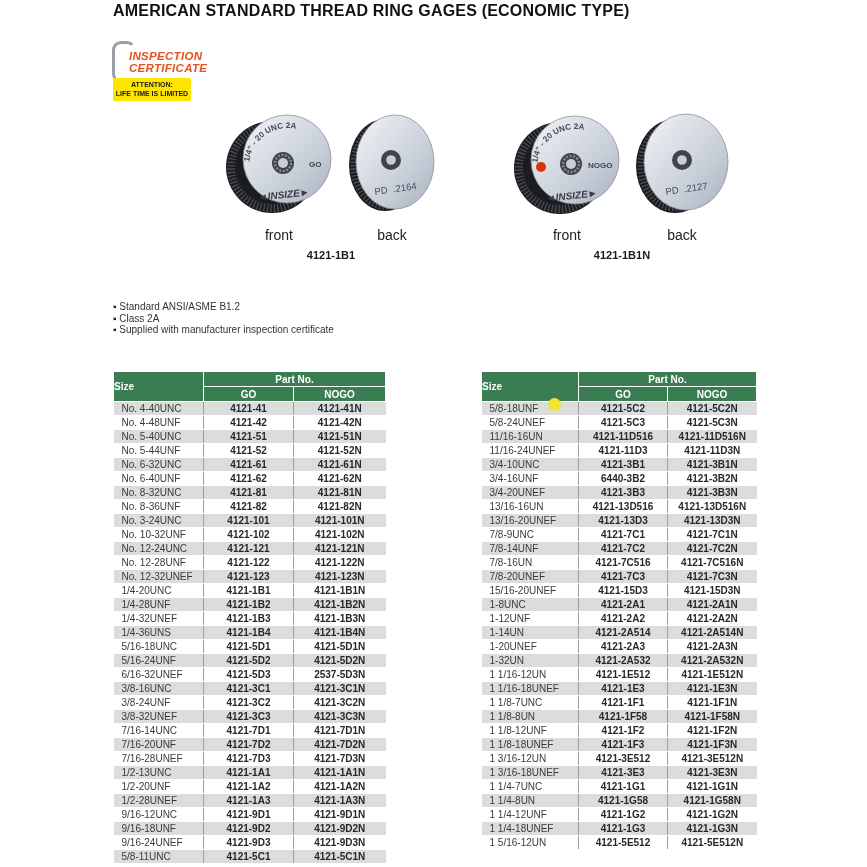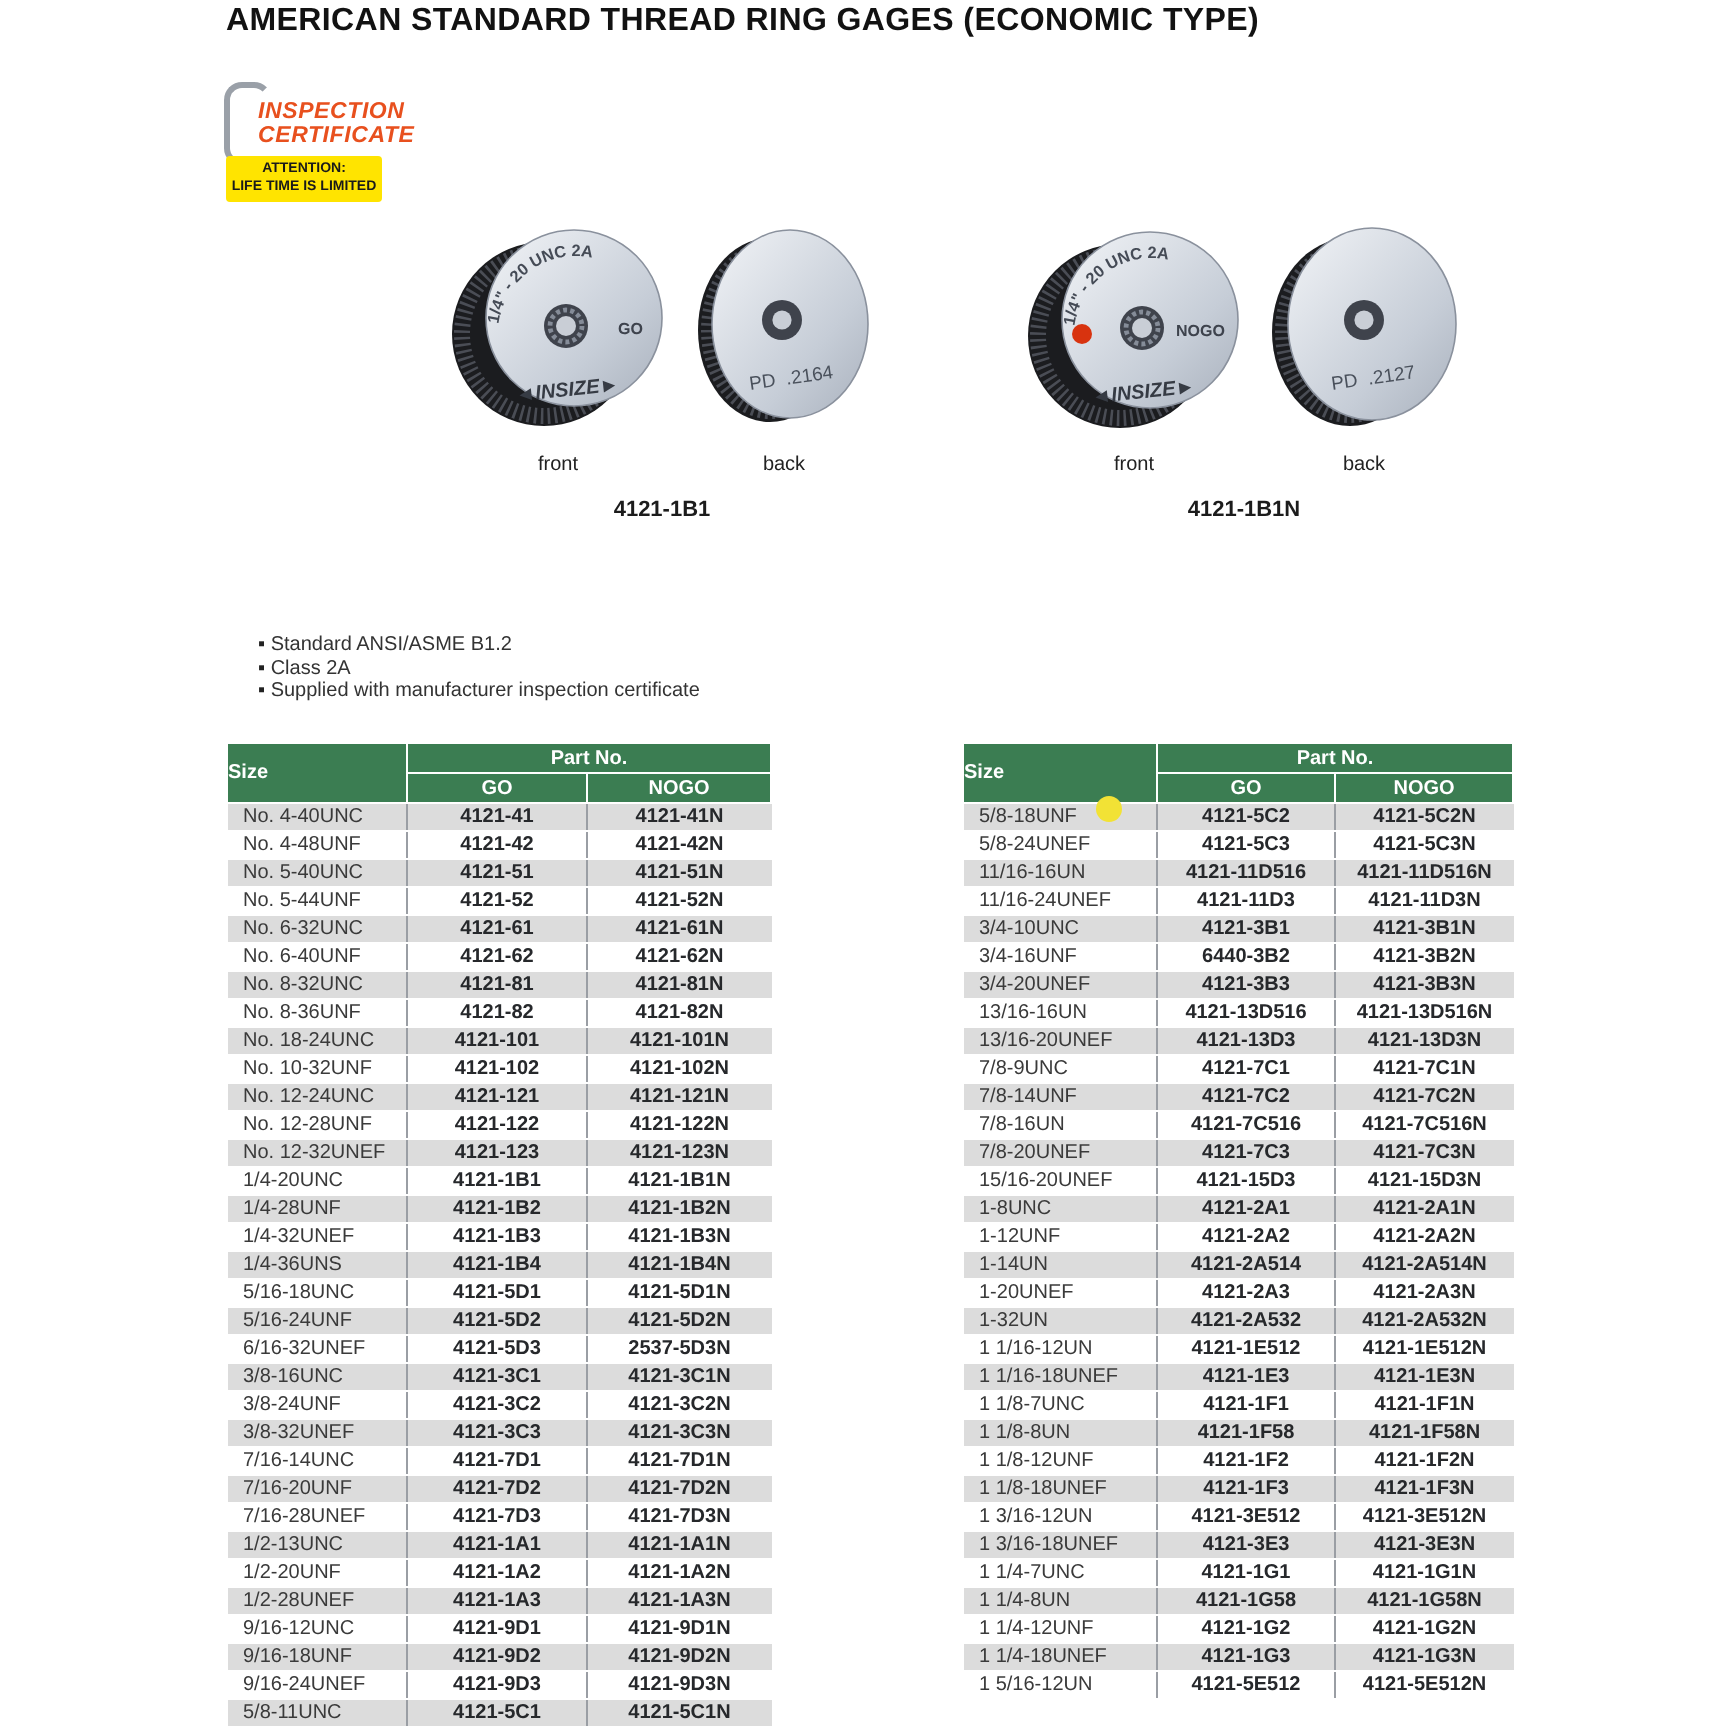--- a/index.html
+++ b/index.html
@@ -10,24 +10,24 @@
 
   .cert{position:absolute;left:112px;top:41px;display:flex;align-items:center;}
   .cert-bracket{width:18px;height:36px;border:3px solid #9aa0a8;border-right-color:transparent;border-radius:9px;flex:0 0 auto;}
   .cert-text{margin-left:-7px;color:#e8501e;font-style:italic;font-weight:bold;font-size:11.5px;line-height:12px;letter-spacing:.3px;}
 
   .attention{position:absolute;left:113px;top:78px;width:78px;height:23px;background:#ffe400;border-radius:2px;
              display:flex;flex-direction:column;justify-content:center;align-items:center;}
   .attention div{font-size:7px;font-weight:bold;color:#1a1a1a;line-height:8.5px;white-space:nowrap;}
 
   .gage{position:absolute;}
-  .img-label{position:absolute;font-size:10px;color:#222;text-align:center;}
+  .img-label{position:absolute;font-size:14px;color:#222;text-align:center;}
   .caption{position:absolute;font-size:11px;font-weight:bold;color:#1c1c1c;text-align:center;}
 
-  .features{position:absolute;left:113px;top:301px;margin:16px;padding:0;list-style:none;}
+  .features{position:absolute;left:113px;top:301px;margin:0;padding:0;list-style:none;}
   .features li{font-size:10px;color:#333;line-height:11.5px;}
   .features li::before{content:"▪ ";color:#222;}
 
   table.data-table{position:absolute;border-collapse:collapse;table-layout:fixed;}
   #table-left{left:113px;top:371px;width:272px;}
   #table-right{left:481px;top:371px;width:275px;}
   .data-table thead tr{height:15px;}
   .data-table th{background:#3b7d52;color:#fff;font-size:10px;font-weight:bold;padding:0;border:1px solid #fff;}
   .data-table th.th-size{text-align:left;padding-left:0;}
   .data-table tbody tr{height:14px;}
@@ -183,21 +183,21 @@
           <td class="col-size">No. 8-32UNC</td>
           <td class="col-part">4121-81</td>
           <td class="col-part">4121-81N</td>
         </tr>
         <tr>
           <td class="col-size">No. 8-36UNF</td>
           <td class="col-part">4121-82</td>
           <td class="col-part">4121-82N</td>
         </tr>
         <tr>
-          <td class="col-size">No. 18-24UNC</td>
+          <td class="col-size">No. 3-24UNC</td>
           <td class="col-part">4121-101</td>
           <td class="col-part">4121-101N</td>
         </tr>
         <tr>
           <td class="col-size">No. 10-32UNF</td>
           <td class="col-part">4121-102</td>
           <td class="col-part">4121-102N</td>
         </tr>
         <tr>
           <td class="col-size">No. 12-24UNC</td>

